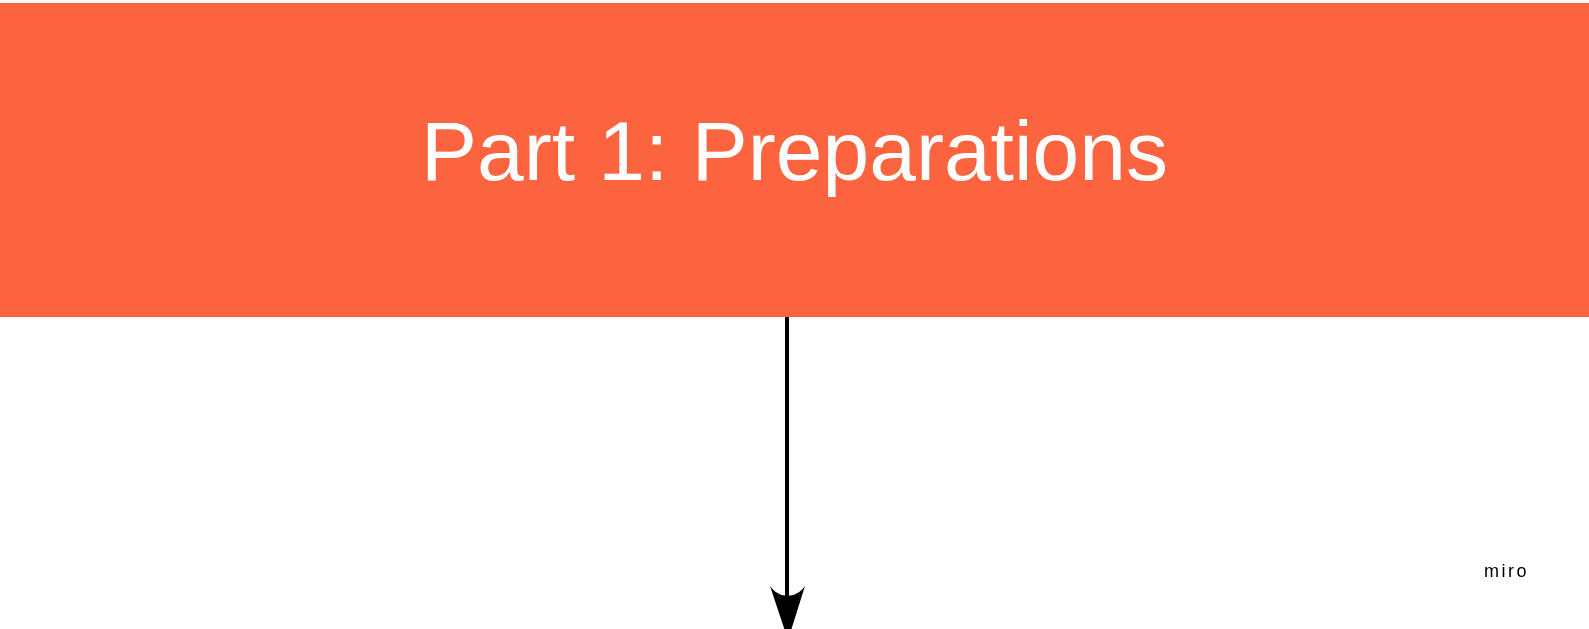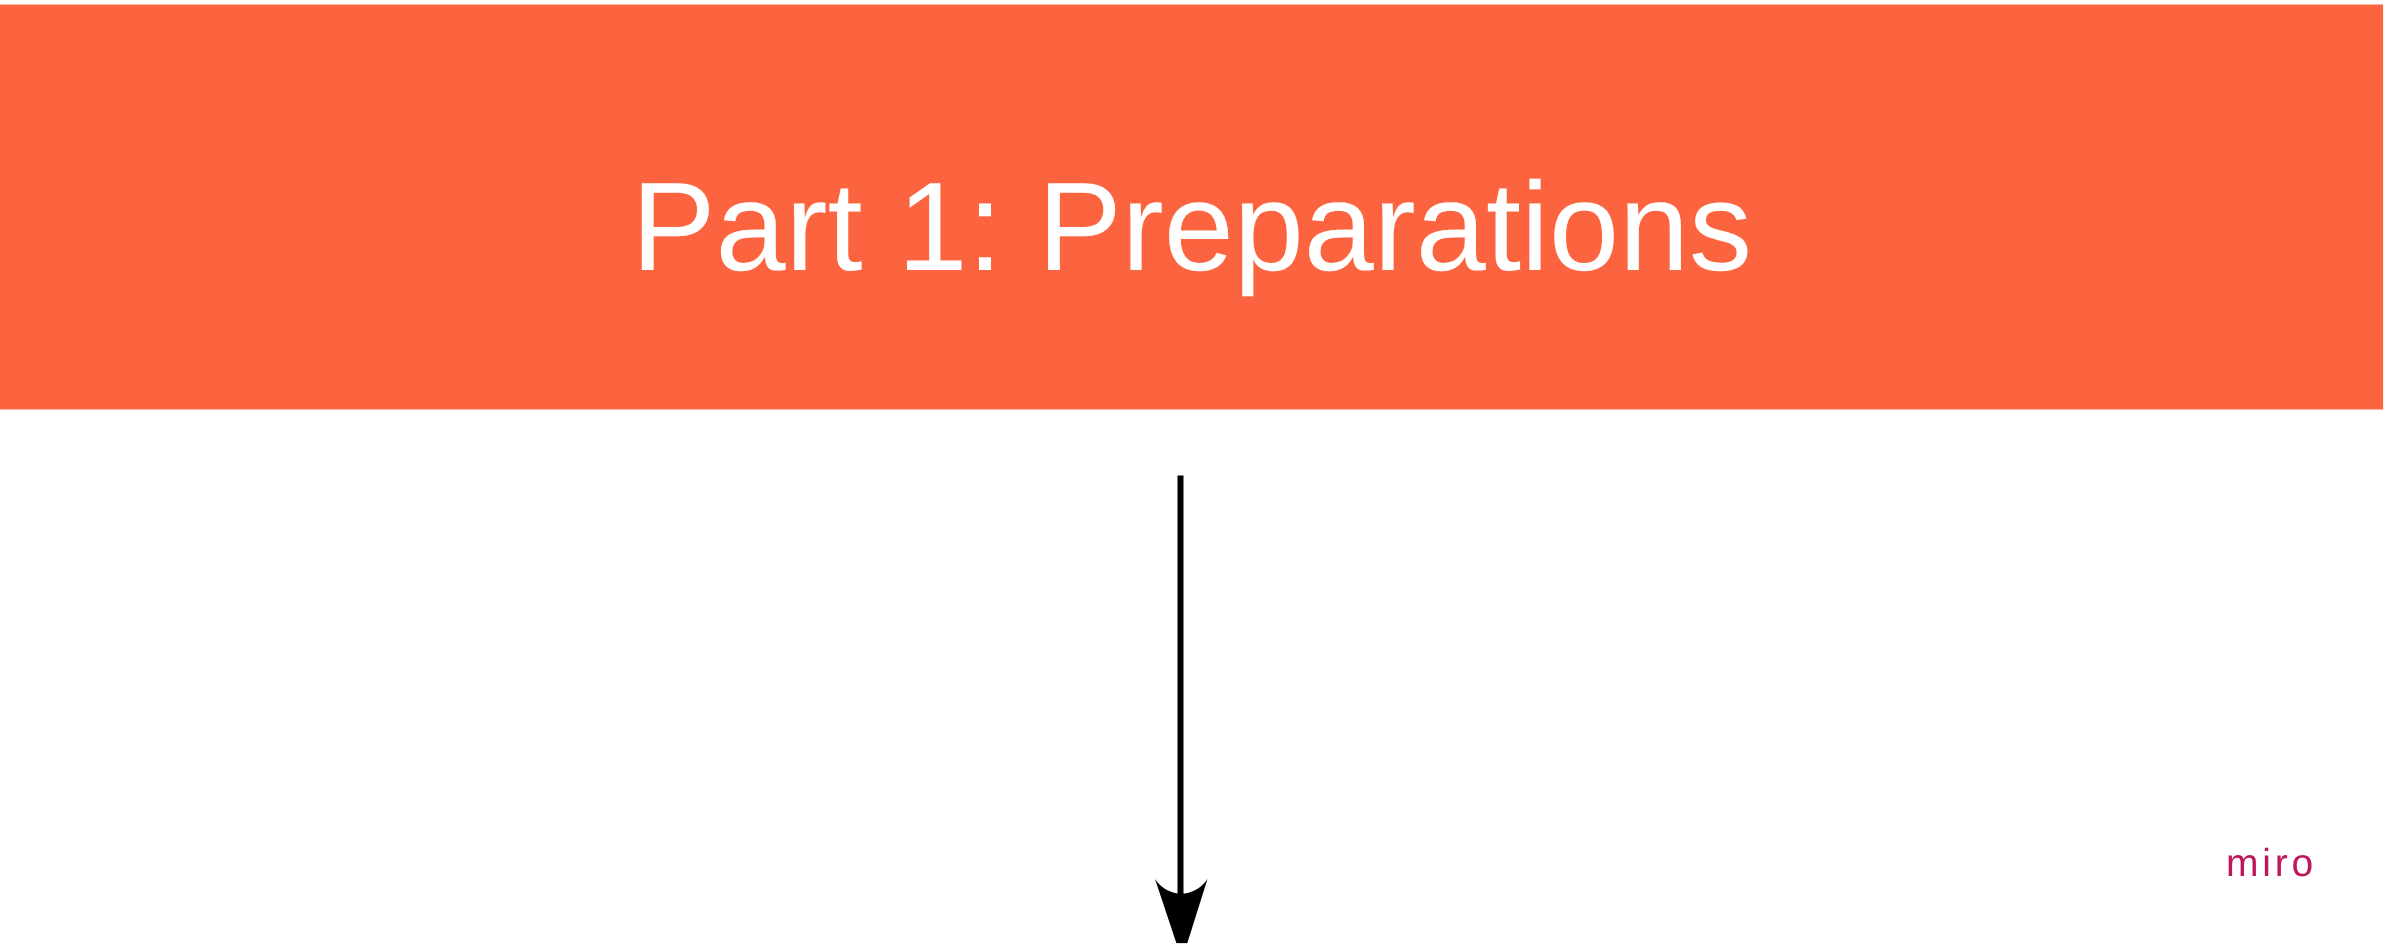--- a/index.html
+++ b/index.html
@@ -17,21 +17,21 @@
     height: 629px;
     background: #ffffff;
     overflow: hidden;
   }
   
   .banner {
     position: absolute;
     left: 0px;
     top: 3px;
     width: 1589px;
-    height: 270px;
+    height: 314px;
     background: #FC6440;
     display: flex;
     align-items: flex-start;
     justify-content: center;
     box-sizing: border-box;
   }
   .banner-title {
     font-family: "Liberation Sans", sans-serif;
     font-size: 84px;
     line-height: 1;
@@ -50,24 +50,24 @@
     width: 1589px;
     height: 629px;
     pointer-events: none;
   }
   
   .watermark {
     position: absolute;
     left: 1484px;
     top: 562px;
     font-family: "Liberation Sans", sans-serif;
-    font-size: 26px;
+    font-size: 18px;
     line-height: 1;
     font-weight: 400;
-    color: #be185d;
+    color: #000000;
     letter-spacing: 2.5px;
     user-select: none;
   }
 </style>
 </head>
 <body>
 
 <div id="board">
 
   <div class="banner">

